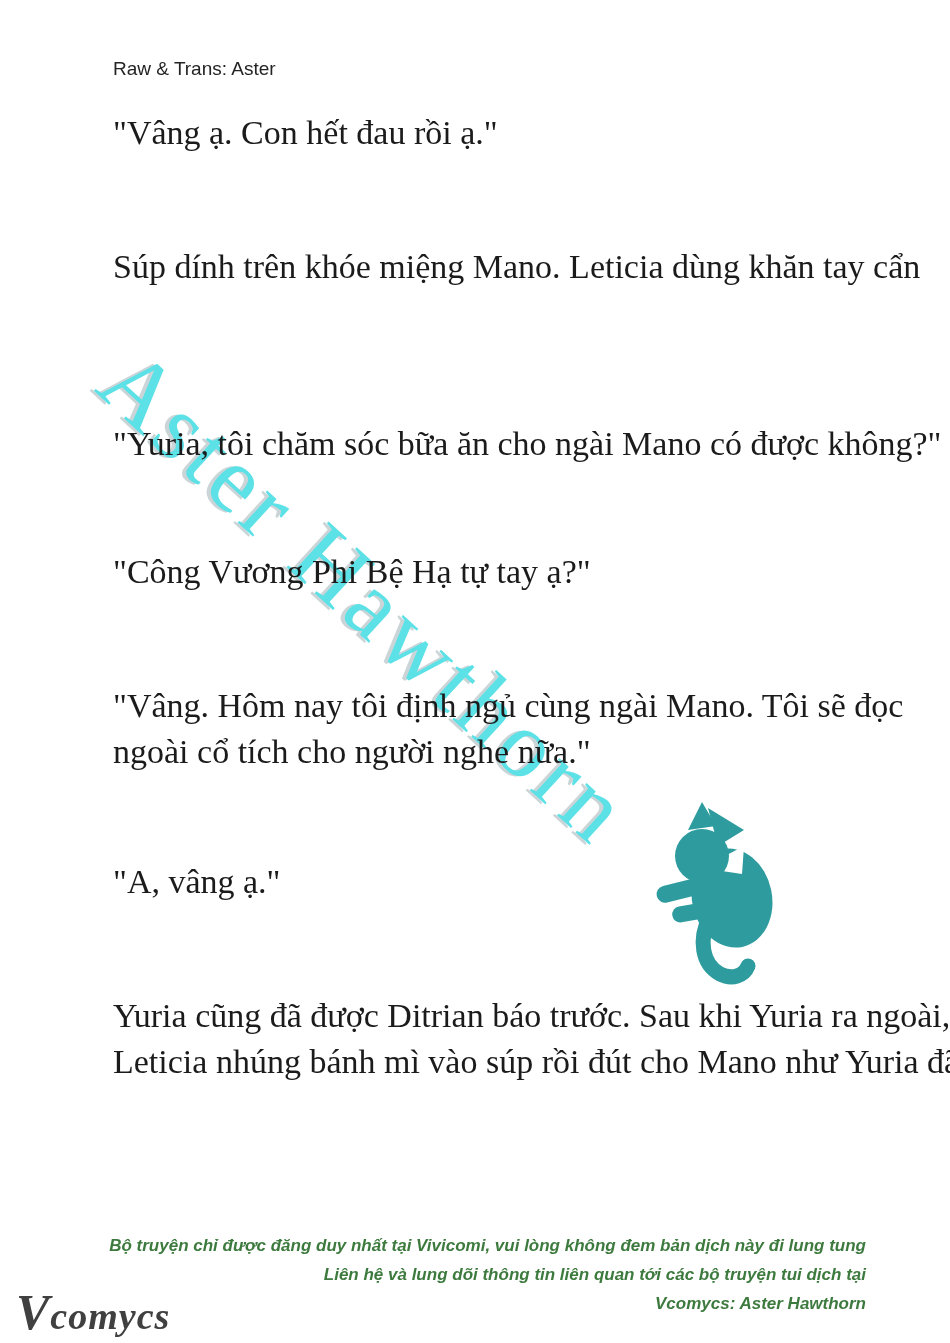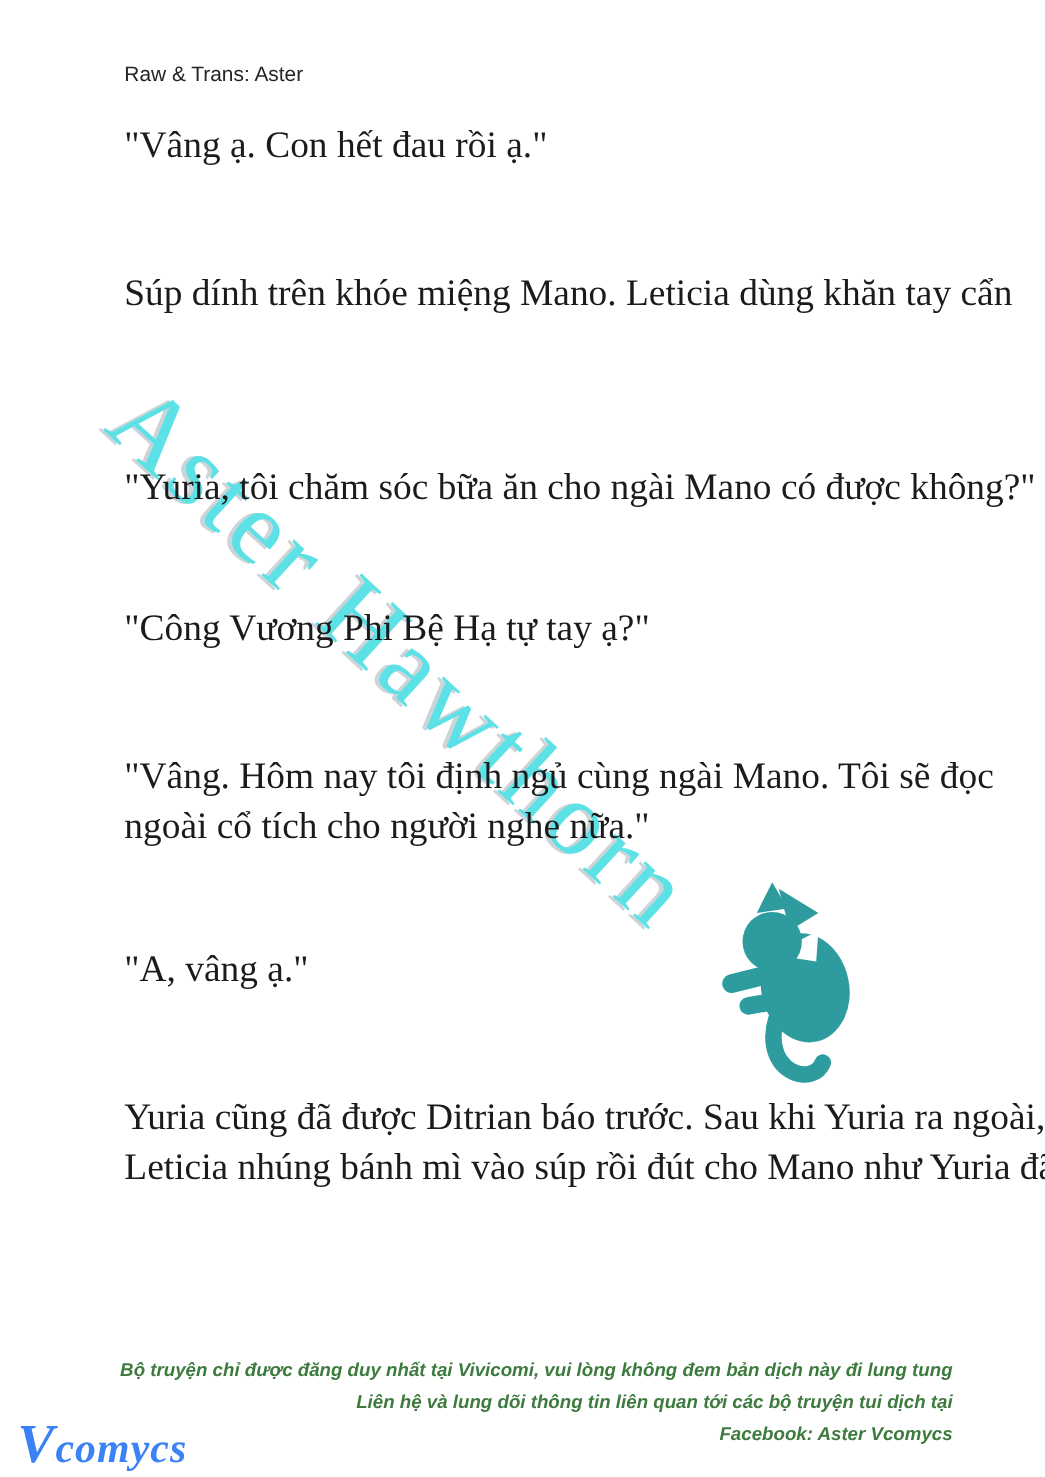--- a/index.html
+++ b/index.html
@@ -53,21 +53,21 @@
     font-size:17px; line-height:29px;
     color:#3d7a3e; z-index:3;margin-top:45px;
   }
   .footer .line { display:block; }
   .logo {
     position:absolute; left:16px; top:1288px;
     font-family:"Liberation Serif", serif;
     font-weight:bold; font-style:italic;
     font-size:38px; line-height:48px;
     letter-spacing:1px;
-    color:#3b82f6; z-index:3;
+    color:#404040; z-index:3;
     display:block;
   }
   .logo::first-letter { font-size:50px; }
 </style>
 </head>
 <body>
 
 <div class="page">
 
   <div class="credit">Raw &amp; Trans: Aster</div>
@@ -111,18 +111,18 @@
     <polygon points="36,30 50,2 64,26" fill="#2e9c9e"></polygon>
     <polygon points="56,8 92,30 66,46" fill="#2e9c9e"></polygon>
     <rect x="4" y="82" width="48" height="17" rx="8.5" transform="rotate(-14 28 90)" fill="#2e9c9e"></rect>
     <rect x="20" y="104" width="44" height="16" rx="8" transform="rotate(-10 42 112)" fill="#2e9c9e"></rect>
     <path d="M58,116 C46,140 50,164 68,174 C80,180 92,176 96,166" fill="none" stroke="#2e9c9e" stroke-width="15" stroke-linecap="round"></path>
   </svg>
 
   <div class="footer">
     <span class="line">Bộ truyện chỉ được đăng duy nhất tại Vivicomi, vui lòng không đem bản dịch này đi lung tung</span>
     <span class="line">Liên hệ và lung dõi thông tin liên quan tới các bộ truyện tui dịch tại</span>
-    <span class="line">Facebook: Aster Vcomycs</span>
+    <span class="line">Vcomycs: Aster Hawthorn</span>
   </div>
 
   <div class="logo">Vcomycs</div>
 
 </div>
 
 </body></html>

